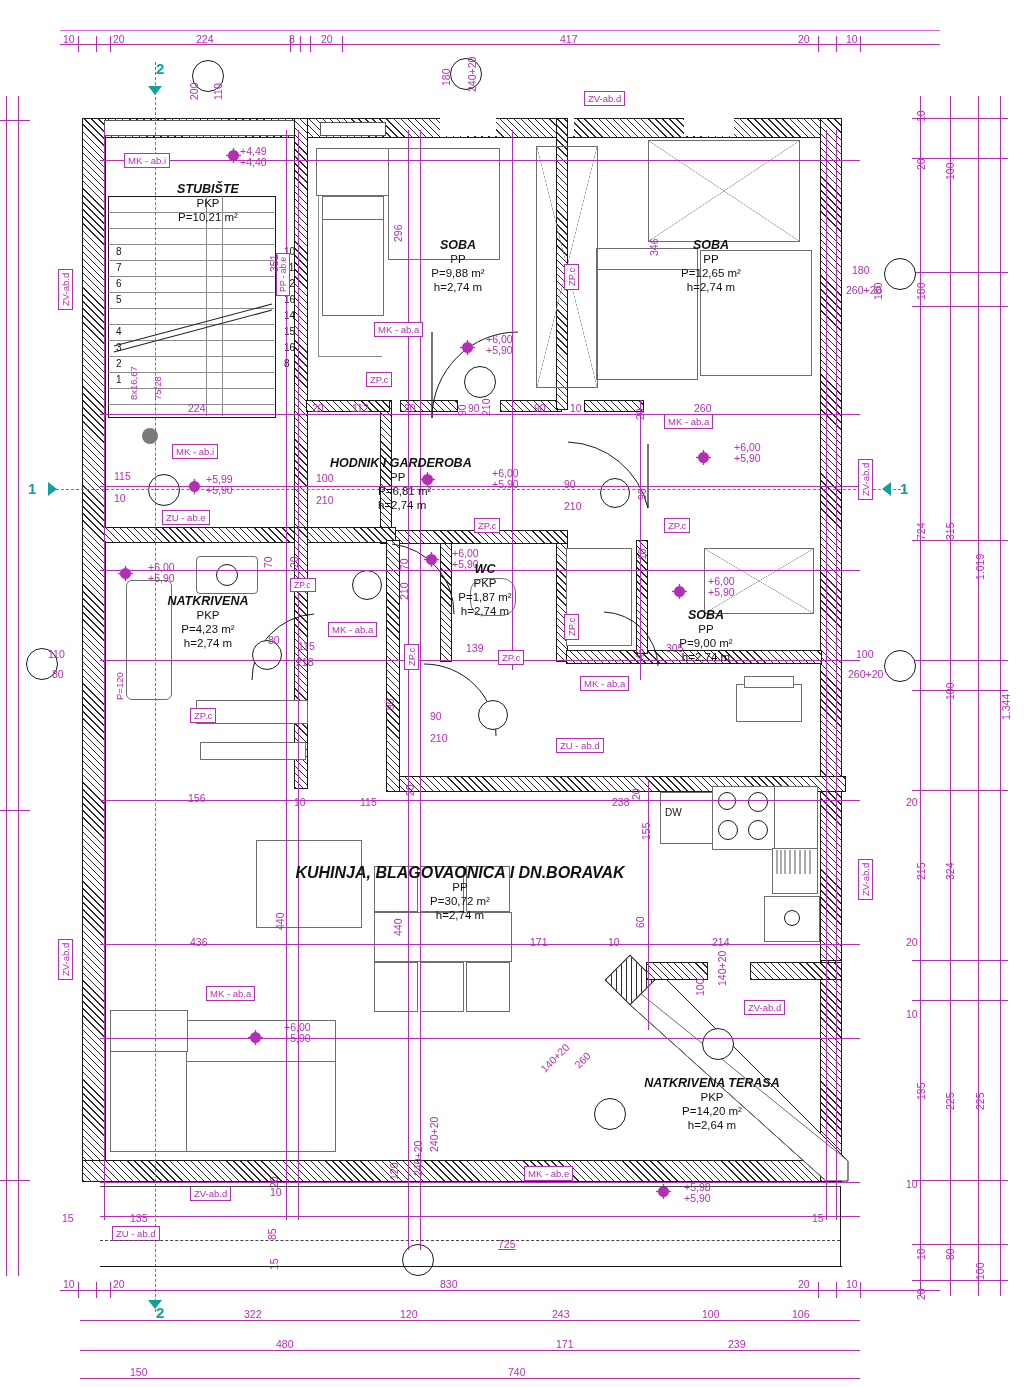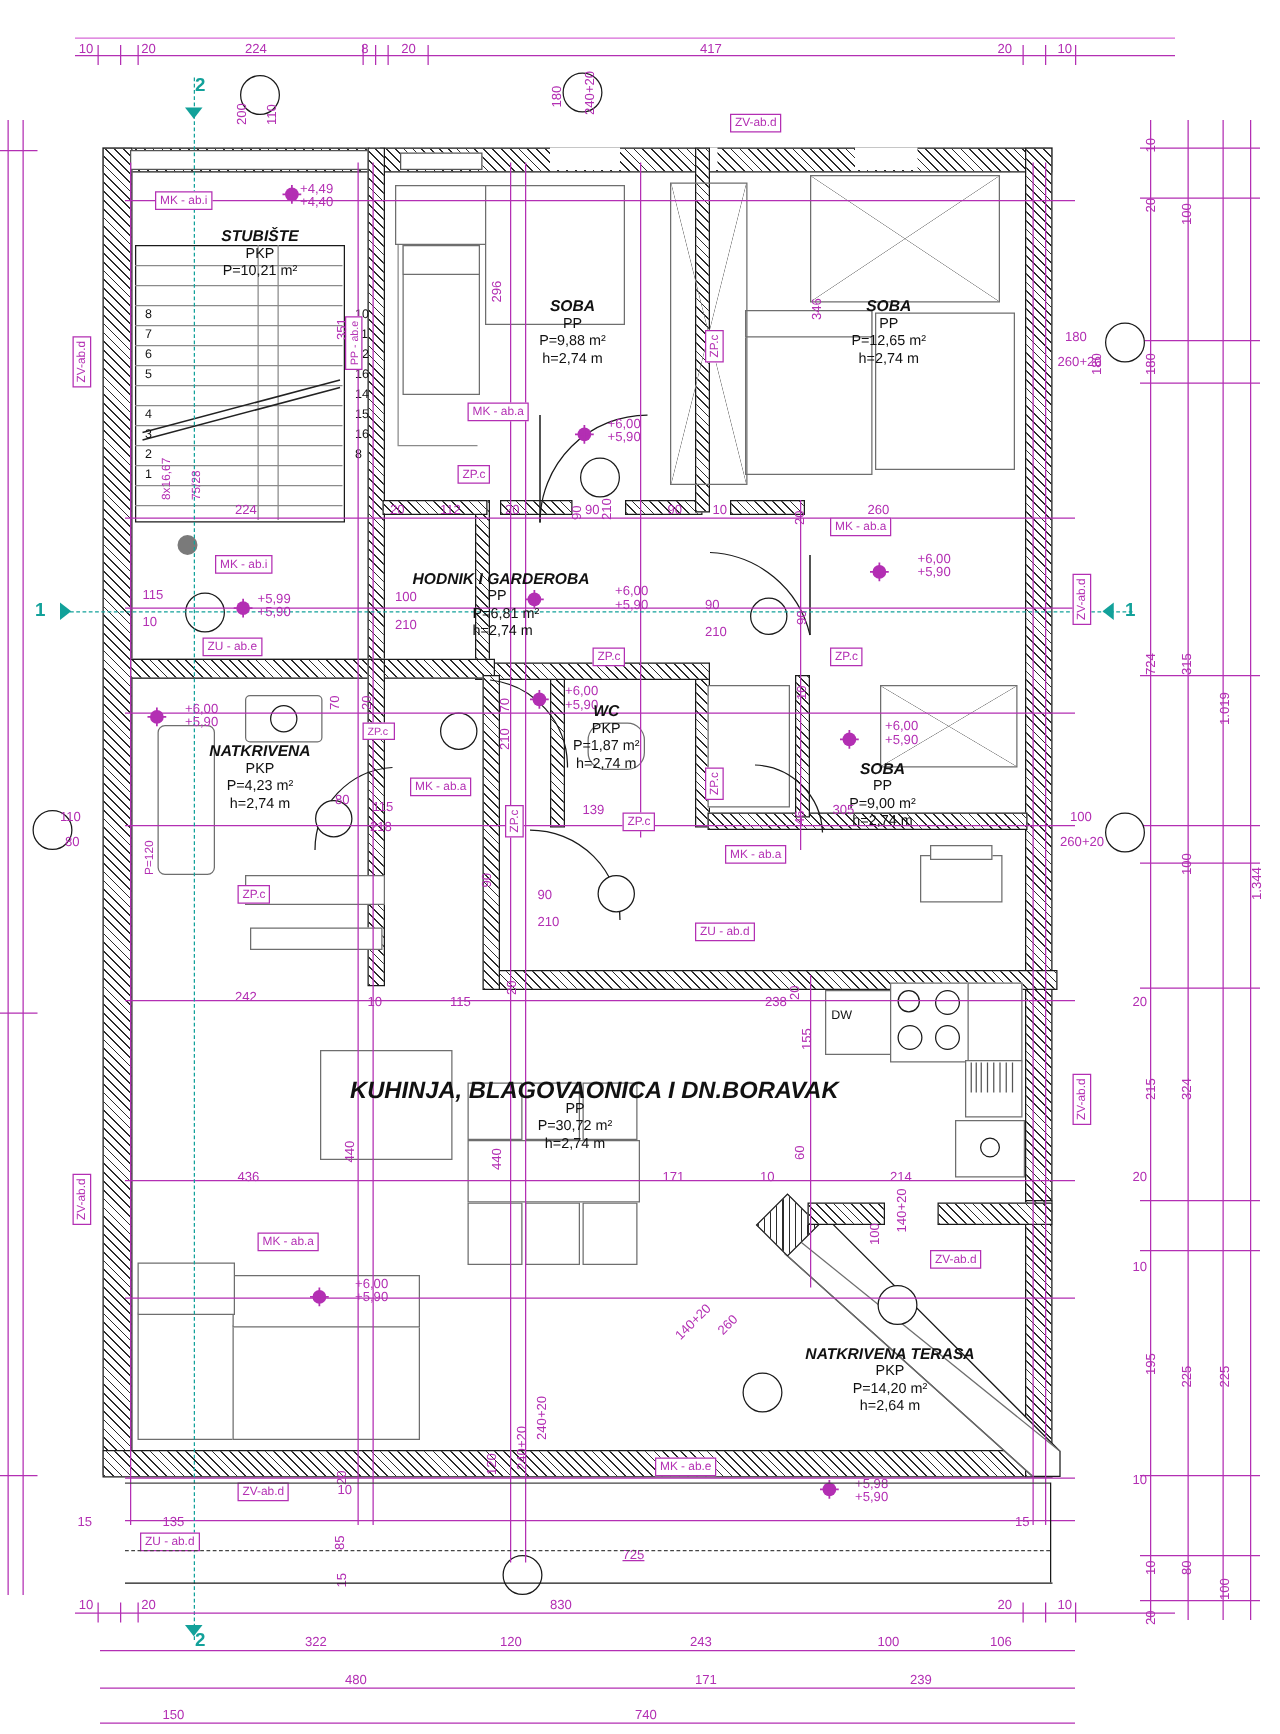--- a/index.html
+++ b/index.html
@@ -473,21 +473,21 @@
   </div>
 
   <div class="room" style="left:128px;top:594px;width:160px;">
     <div class="nm">NATKRIVENA</div>
     <div class="ln">PKP</div>
     <div class="ln">P=4,23 m²</div>
     <div class="ln">h=2,74 m</div>
   </div>
 
   <div class="room" style="left:280px;top:866px;width:360px;">
-    <div class="nm" style="font-size:19px;">KUHINJA, BLAGOVAONICA I DN.BORAVAK</div>
+    <div class="nm" style="font-size:16px;">KUHINJA, BLAGOVAONICA I DN.BORAVAK</div>
     <div class="ln">PP</div>
     <div class="ln">P=30,72 m²</div>
     <div class="ln">h=2,74 m</div>
   </div>
 
   <div class="room" style="left:612px;top:1076px;width:200px;">
     <div class="nm">NATKRIVENA TERASA</div>
     <div class="ln">PKP</div>
     <div class="ln">P=14,20 m²</div>
     <div class="ln">h=2,64 m</div>
@@ -555,21 +555,21 @@
   <div class="dim" style="left:296px;top:656px;">218</div>
   <div class="dim" style="left:268px;top:634px;">80</div>
   <div class="dimv" style="left:398px;top:570px;">70</div>
   <div class="dimv" style="left:398px;top:600px;">210</div>
   <div class="dim" style="left:466px;top:642px;">139</div>
   <div class="dim" style="left:430px;top:710px;">90</div>
   <div class="dim" style="left:430px;top:732px;">210</div>
   <div class="dimv" style="left:384px;top:710px;">90</div>
   <div class="dimv" style="left:634px;top:660px;">46</div>
   <div class="dim" style="left:666px;top:642px;">305</div>
-  <div class="dim" style="left:188px;top:792px;">242</div>
+  <div class="dim" style="left:188px;top:792px;">156</div>
   <div class="dim" style="left:294px;top:796px;">10</div>
   <div class="dim" style="left:360px;top:796px;">115</div>
   <div class="dimv" style="left:404px;top:796px;">20</div>
   <div class="dim" style="left:612px;top:796px;">238</div>
   <div class="dimv" style="left:630px;top:800px;">20</div>
   <div class="dimv" style="left:640px;top:840px;">155</div>
   <div class="dim" style="left:190px;top:936px;">436</div>
   <div class="dimv" style="left:274px;top:930px;">440</div>
   <div class="dimv" style="left:392px;top:936px;">440</div>
   <div class="dim" style="left:530px;top:936px;">171</div>

